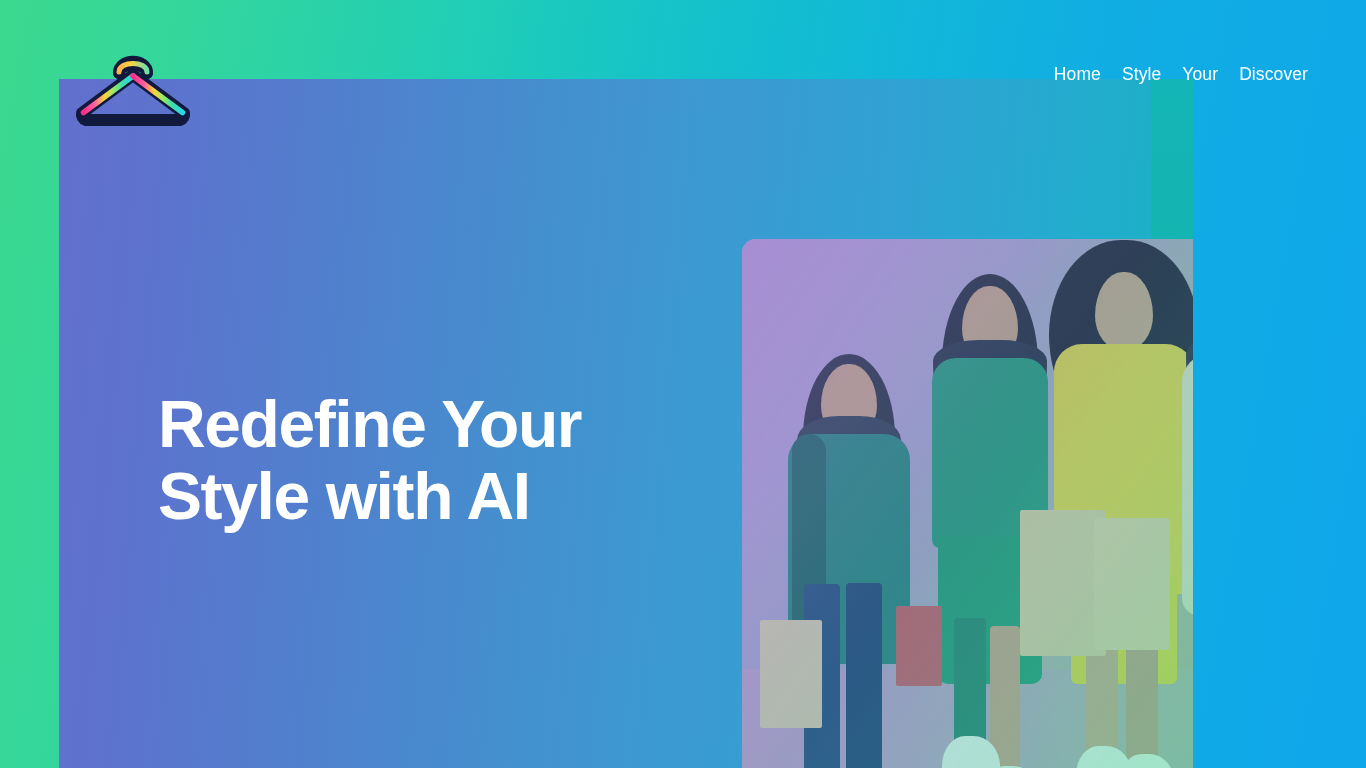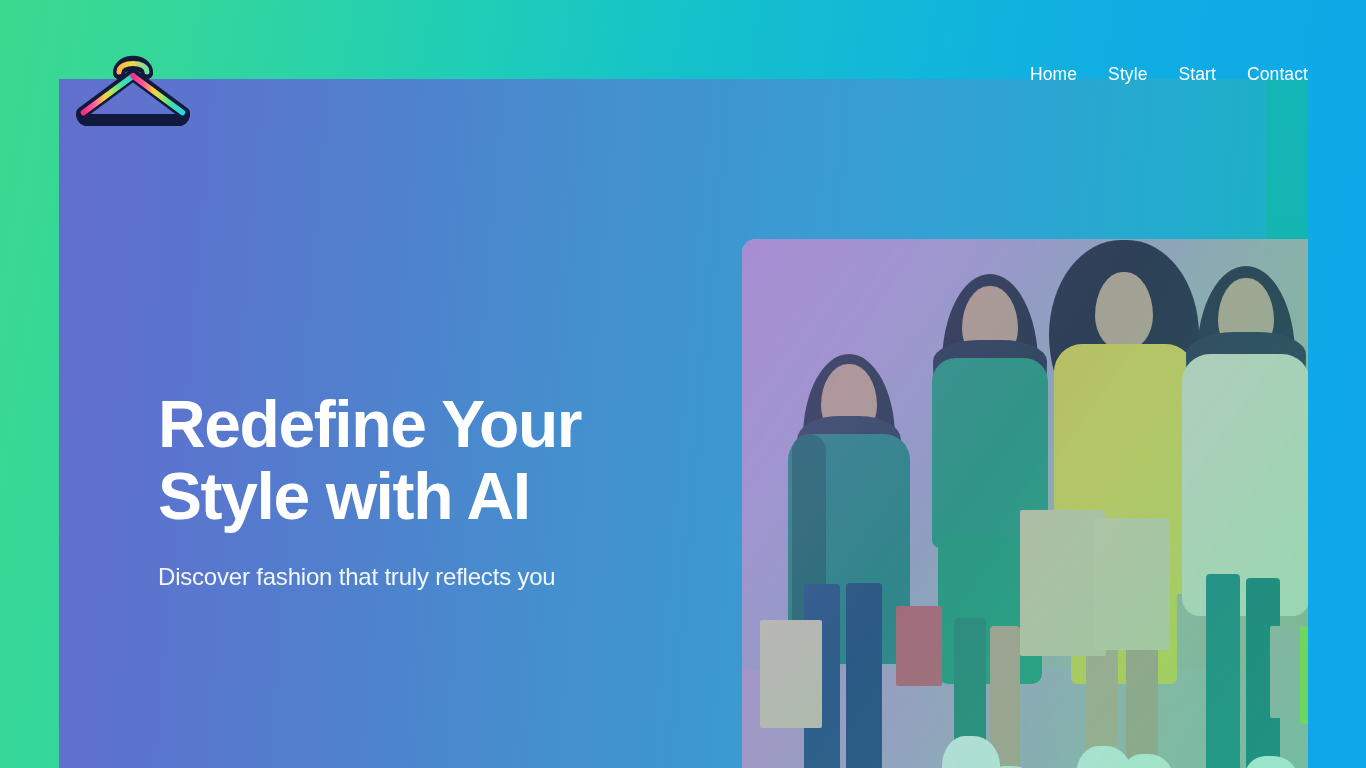--- a/index.html
+++ b/index.html
@@ -24,42 +24,42 @@
         #12b7d8 60%,
         #10ade3 75%,
         #0fa6ea 100%);
   }
 
   
   #hero-card {
     position: absolute;
     left: 59px;
     top: 79px;
-    width: 1249px;
+    width: 1134px;
     height: 689px;
     background: linear-gradient(95deg,
         #6370cd 0%,
         #5c74ce 10%,
         #5080cd 25%,
         #4490ce 42%,
         #3a9bd2 58%,
         #2fa3d3 72%,
         #23acce 86%,
         #16b4bf 100%);
     overflow: hidden;
     text-decoration: underline;
   }
 
   
   #nav {
     position: absolute;
     right: 58px;
     top: 66px;
     display: flex;
-    gap: 31px;
+    gap: 21px;
     align-items: center;
     z-index: 20;
   }
   .nav-link {
     color: #ffffff;
     font-size: 17.5px;
     font-weight: 400;
     letter-spacing: 0.1px;
     text-decoration: none;
     white-space: nowrap;
@@ -265,21 +265,20 @@
 
       <div class="photo-tint"></div>
       <div class="photo-tint2"></div>
     </div>
 
     <div id="card-right-edge"></div>
 
     <div id="hero-copy">
       <h1 id="headline">Redefine Your
 Style with AI</h1>
-      <p id="subhead">Discover fashion that truly reflects you</p>
     </div>
   </div>
 
   <div id="logo">
     <svg viewBox="0 0 126 84" xmlns="http://www.w3.org/2000/svg" aria-hidden="true">
       <defs>
         <linearGradient id="hangerGrad" x1="0" y1="0" x2="1" y2="0">
           <stop offset="0%" stop-color="#ff2d87"></stop>
           <stop offset="22%" stop-color="#ff5fa0"></stop>
           <stop offset="42%" stop-color="#ffd23f"></stop>
@@ -302,17 +301,17 @@
 
       <path d="M63 34 L13.5 70.5" fill="none" stroke="url(#hangerGrad)" stroke-width="5.5" stroke-linecap="round"></path>
       <path d="M63 34 L112.5 70.5" fill="none" stroke="url(#hangerGrad)" stroke-width="5.5" stroke-linecap="round"></path>
       <path d="M15 76.5 L111 76.5" fill="none" stroke="#111a3c" stroke-width="4" stroke-linecap="round"></path>
     </svg>
   </div>
 
   <nav id="nav">
     <a class="nav-link">Home</a>
     <a class="nav-link">Style</a>
-    <a class="nav-link">Start</a>
-    <a class="nav-link">Contact</a>
+    <a class="nav-link">Your</a>
+    <a class="nav-link">Discover</a>
   </nav>
 
 </div>
 
 </body></html>

